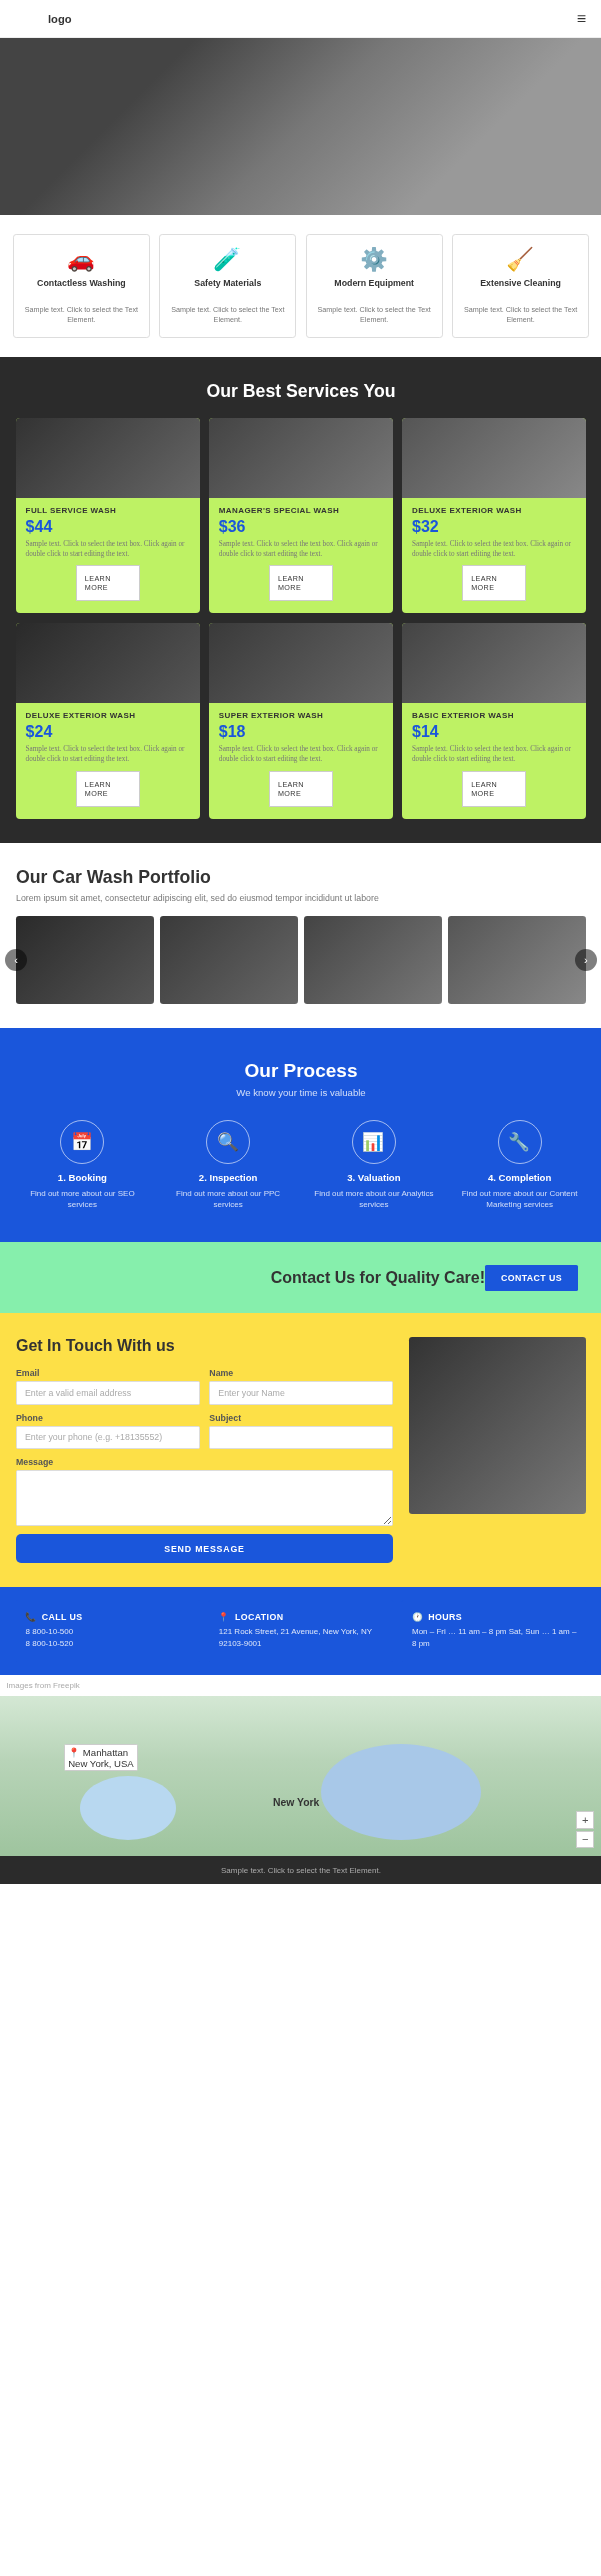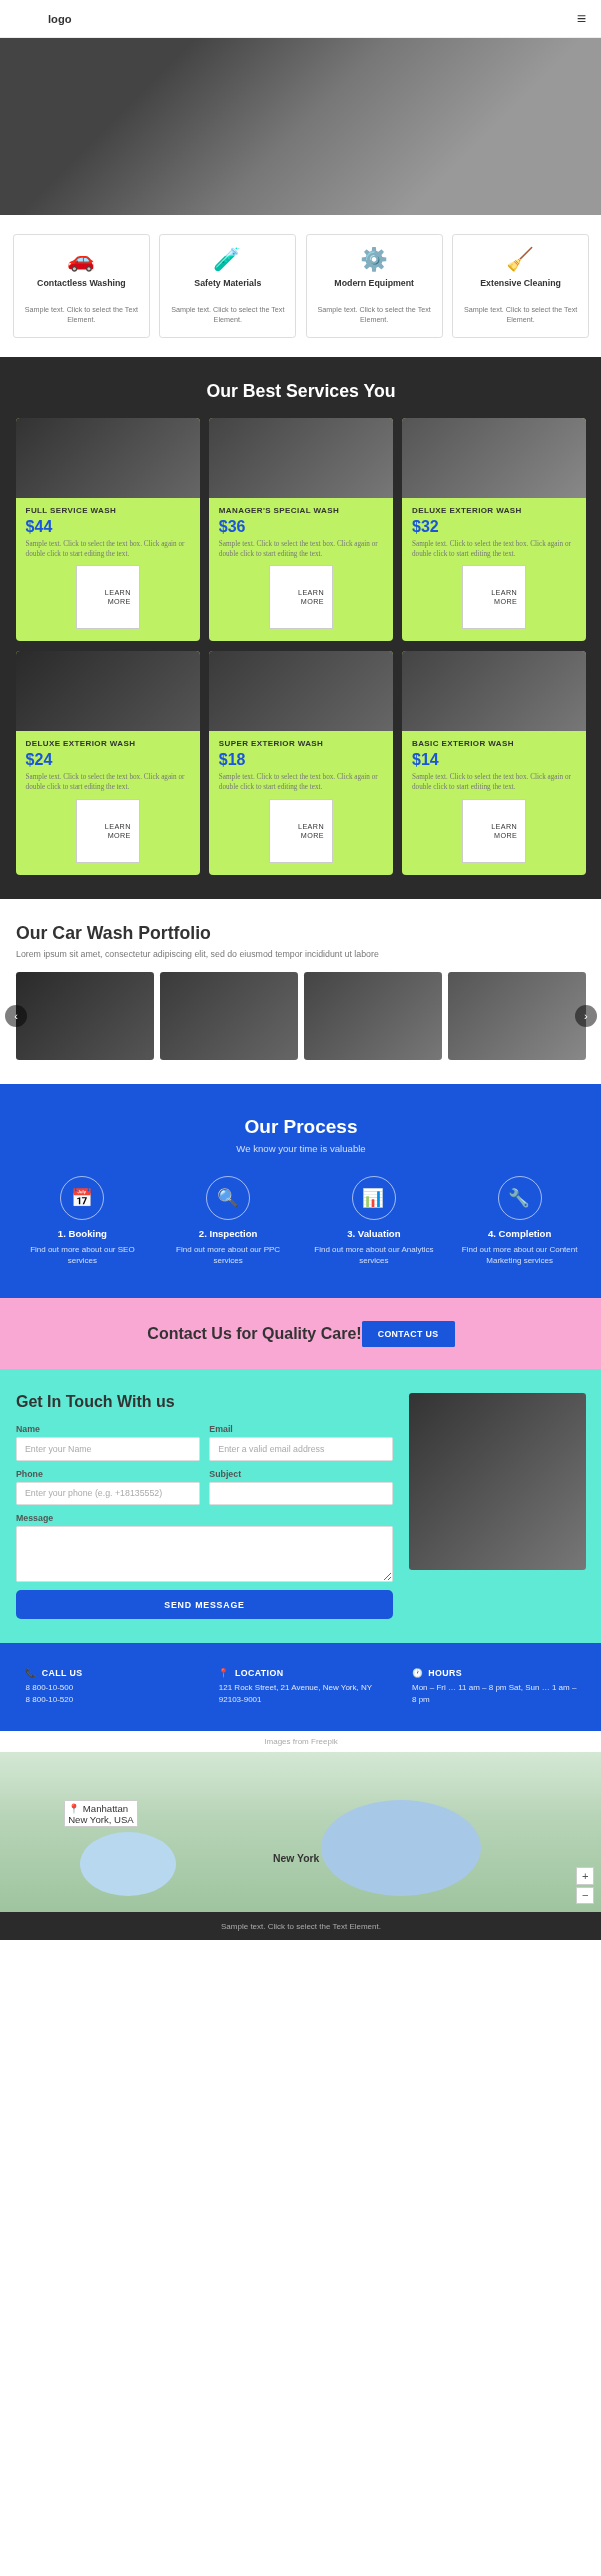--- a/index.html
+++ b/index.html
@@ -56,22 +56,22 @@
     .service-img.img2 { background: linear-gradient(135deg, #444 0%, #777 100%); }
     .service-img.img3 { background: linear-gradient(135deg, #555 0%, #888 100%); }
     .service-img.img4 { background: linear-gradient(135deg, #2a2a2a 0%, #555 100%); }
     .service-img.img5 { background: linear-gradient(135deg, #3a3a3a 0%, #666 100%); }
     .service-img.img6 { background: linear-gradient(135deg, #444 0%, #777 100%); }
     .service-body { padding: 8px 9.6px; }
     .service-name { font-size: 8px; font-weight: bold; color: #333; letter-spacing: 0.4px; text-transform: uppercase; }
     .service-price { font-size: 16px; font-weight: bold; color: #1a56db; margin: 3.2px 0; }
     .service-desc { font-size: 7.2px; color: #777; line-height: 1.4; margin-bottom: 6.4px; font-family: Liberation Serif, serif; }
     .learn-more-btn {
-      display: block; text-align: right; border: 0.8px solid #ccc;
-      font-size: 7.2px; padding: 22px 8px; color: #333; text-transform: uppercase;
+      display: block; text-align: left; border: 0.8px solid #ccc;
+      font-size: 7.2px; padding: 8px 8px; color: #333; text-transform: uppercase;
       cursor: pointer; letter-spacing: 0.4px; width: 64px; margin: 4px auto;
       background: #fff;
     }
 
     
     .portfolio-section { background: #fff; padding: 24px 16px; }
     .portfolio-title { font-size: 17.7px; font-weight: bold; color: #333; margin-bottom: 4.8px; }
     .portfolio-desc { font-size: 8.8px; color: #777; margin-bottom: 13px; }
     .portfolio-carousel {
       position: relative; display: flex; align-items: center;
@@ -107,33 +107,33 @@
       width: 44px; height: 44px; border-radius: 50%;
       border: 1.6px solid rgba(255,255,255,0.6);
       display: flex; align-items: center; justify-content: center;
       margin: 0 auto 8px; font-size: 17.7px; color: #fff;
     }
     .process-step-title { font-size: 9.6px; font-weight: bold; margin-bottom: 4.8px; }
     .process-step-desc { font-size: 8px; color: rgba(255,255,255,0.8); line-height: 1.4; }
 
     
     .cta-section {
-      background: #f9a8d4; padding: 22.5px 24px;
-      display: flex; align-items: center; justify-content: center;
+      background: #86efac; padding: 22.5px 24px;
+      display: flex; align-items: center; justify-content: flex-end;
     }
     .cta-text { font-size: 16px; font-weight: bold; color: #333; }
     .cta-btn {
       background: #1a56db; color: #fff; border: none;
       padding: 8px 16px; font-size: 8.8px; cursor: pointer;
       letter-spacing: 0.4px; text-transform: uppercase; border-radius: 1.6px;
       font-weight: bold;
     }
 
     
-    .contact-section { background: #5eead4; padding: 24px 16px; }
+    .contact-section { background: #fde047; padding: 24px 16px; }
     .contact-grid { display: grid; grid-template-columns: 1fr 177px; gap: 16px; }
     .contact-title { font-size: 16px; font-weight: bold; color: #333; margin-bottom: 13px; }
     .form-row { display: grid; grid-template-columns: 1fr 1fr; gap: 9.6px; margin-bottom: 8px; }
     .form-group { display: flex; flex-direction: column; }
     .form-label { font-size: 8.8px; color: #555; margin-bottom: 3.2px; font-weight: bold; }
     .form-input {
       border: 0.8px solid #ddd; padding: 5.6px 8px; font-size: 8.8px; outline: none;
       border-radius: 1.6px; color: #333;
     }
     .form-input::placeholder { color: #aaa; }
@@ -150,21 +150,21 @@
     }
 
     
     .info-section { background: #1a56db; padding: 13px 16px; }
     .info-grid { display: grid; grid-template-columns: repeat(3, 1fr); gap: 9.6px; }
     .info-box { background: #1a56db; padding: 11.2px 9.6px; border-radius: 1.6px; }
     .info-box-title { font-size: 8.8px; font-weight: bold; color: #fff; margin-bottom: 4.8px; letter-spacing: 0.4px; text-transform: uppercase; display: flex; align-items: center; gap: 4.8px; }
     .info-box-text { font-size: 8px; color: rgba(255,255,255,0.85); line-height: 1.5; }
 
     
-    .freepik-credit { text-align: center; font-size: 8px; color: #aaa; padding: 6.4px; background: #fff; }
+    .freepik-credit { font-size: 8px; color: #aaa; padding: 6.4px; background: #fff; }
 
     
     .map-section {
       height: 160px;
       background: #e8f0e8;
       position: relative;
       overflow: hidden;
     }
     .map-bg {
       width: 100%; height: 100%;
@@ -334,26 +334,26 @@
   <button class="cta-btn">CONTACT US</button>
 </section>
 
 <section class="contact-section">
   <div class="contact-grid">
     <div>
       <h2 class="contact-title">Get In Touch With us</h2>
       <form>
         <div class="form-row">
           <div class="form-group">
+            <label class="form-label">Email</label>
+            <input class="form-input" type="email" placeholder="Enter a valid email address" style="">
+          </div>
+          <div class="form-group">
             <label class="form-label">Name</label>
             <input class="form-input" type="text" placeholder="Enter your Name" style="">
-          </div>
-          <div class="form-group">
-            <label class="form-label">Email</label>
-            <input class="form-input" type="email" placeholder="Enter a valid email address" style="">
           </div>
         </div>
         <div class="form-row">
           <div class="form-group">
             <label class="form-label">Phone</label>
             <input class="form-input" type="tel" placeholder="Enter your phone (e.g. +18135552)" style="">
           </div>
           <div class="form-group">
             <label class="form-label">Subject</label>
             <input class="form-input" type="text" style="">

